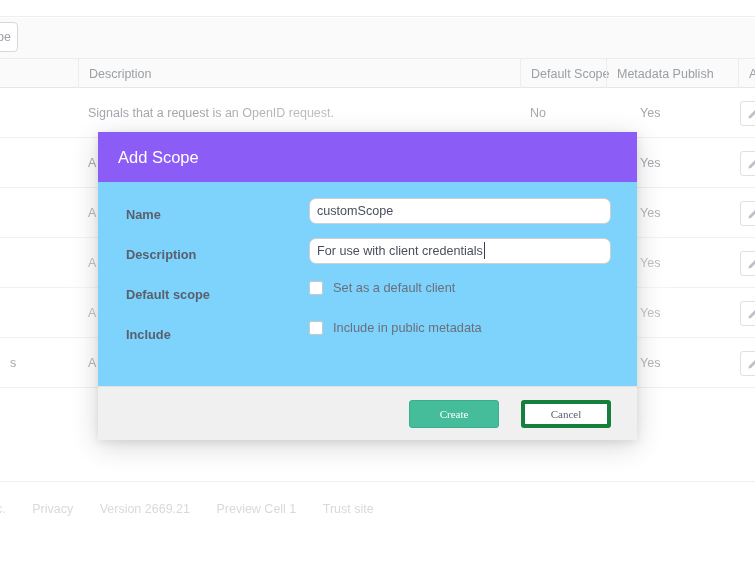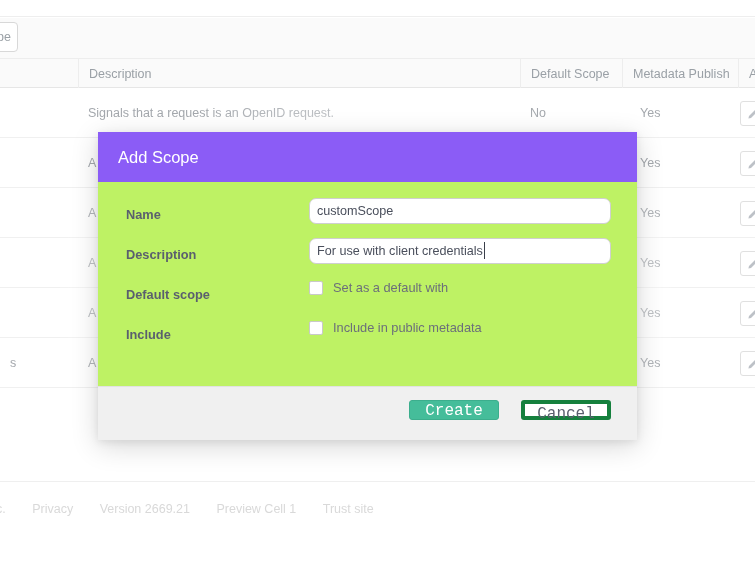--- a/index.html
+++ b/index.html
@@ -51,21 +51,21 @@
   }
   .th {
     position: absolute; top: 0; height: 30px; line-height: 30px;
     color: #9aa0a6; font-size: 12.5px; white-space: nowrap;
     padding-left: 10px; overflow: hidden;
   }
   .th.col-sep { border-left: 1px solid #ededed; }
   .th-name  { left: 0;    width: 78px; }
   .th-desc  { left: 78px; width: 442px; }
   .th-def   { left: 520px;width: 110px; }
-  .th-meta  { left: 622px;width: 108px; }
+  .th-meta  { left: 606px;width: 108px; }
   .th-act   { left: 738px;width: 40px; }
 
   .tbl-row {
     position: relative; height: 50px; background: #ffffff;
     border-bottom: 1px solid #f0f0f0;
   }
   .td {
     position: absolute; top: 0; height: 50px; line-height: 50px;
     color: #a4a8ad; font-size: 12.5px; white-space: nowrap;
     padding-left: 10px; overflow: hidden;
@@ -117,21 +117,21 @@
     position: absolute; left: 98px; top: 132px;
     width: 539px; height: 308px;
     background: #f7f7f7;
     overflow: hidden;
   }
   .modal-header {
     height: 50px; background: #8b5cf6;
     color: #ffffff; font-size: 16.5px;
     line-height: 50px; padding-left: 20px;
   }
-  .modal-body { position: relative; height: 204px; background: #bef264; padding-top: 16px; }
+  .modal-body { position: relative; height: 204px; background: #7dd3fc; padding-top: 16px; }
 
   .form-row { position: relative; height: 40px; }
   .form-label {
     position: absolute; left: 28px; top: 0;
     color: #5a5f6e; font-size: 12.8px; font-weight: bold;
     line-height: 34px;
   }
   .form-ctl { position: absolute; left: 211px; top: 0; }
 
   .text-input {
@@ -163,22 +163,22 @@
   }
 
   .modal-footer {
     position: absolute; left: 0; bottom: 0;
     width: 539px; height: 54px;
     background: #f0f0f0;
     border-top: 1px solid #e2e2e2;
   }
   .btn {
     position: absolute; top: 13px;
-    height: 20px; border-radius: 3px;
-    font-size: 16px; font-family: Liberation Mono, monospace;
+    height: 28px; border-radius: 3px;
+    font-size: 11px; font-family: Liberation Serif, serif;
     cursor: pointer; outline: none;
   }
   .btn-create {
     right: 138px; width: 90px;
     background: #45bd9a; border: 1px solid #3cae8d; color: #ffffff;
   }
   .btn-cancel {
     right: 26px; width: 90px;
     background: #ffffff; border: 4px solid #15803d; color: #5a5f6e;
   }
@@ -329,21 +329,21 @@
             <span class="caret" id="desc-caret" style="left: 175px;"></span>
           </div>
         </div>
       </div>
 
       <div class="form-row">
         <div class="form-label">Default scope</div>
         <div class="form-ctl">
           <div class="check-line">
             <span class="cbox"></span>
-            <span class="check-label">Set as a default with</span>
+            <span class="check-label">Set as a default client</span>
           </div>
         </div>
       </div>
 
       <div class="form-row">
         <div class="form-label">Include</div>
         <div class="form-ctl">
           <div class="check-line">
             <span class="cbox"></span>
             <span class="check-label">Include in public metadata</span>

